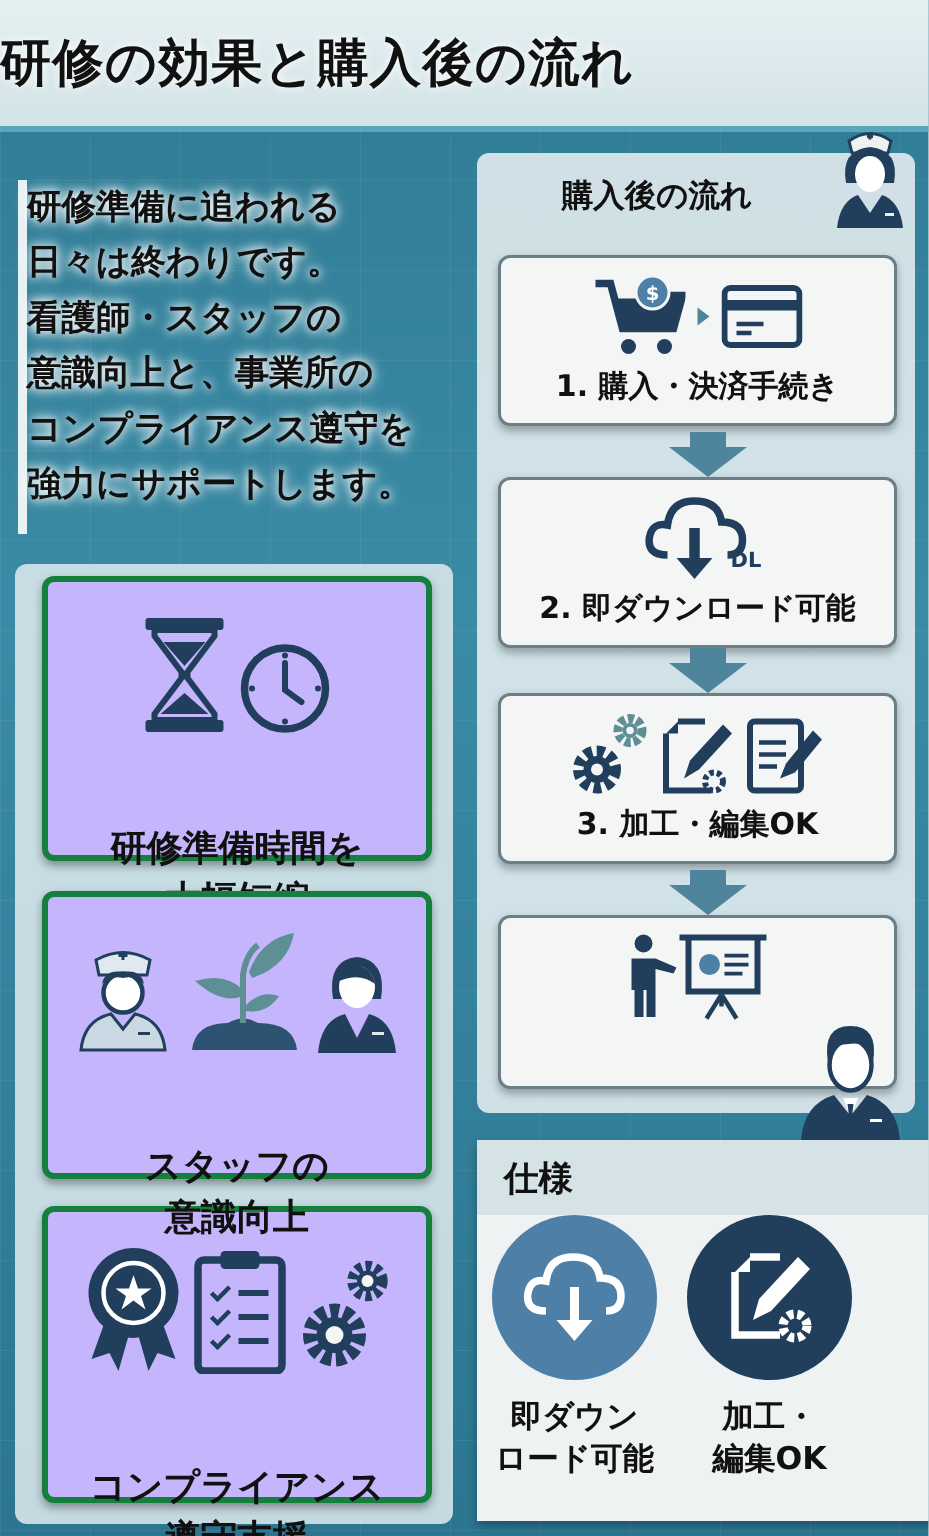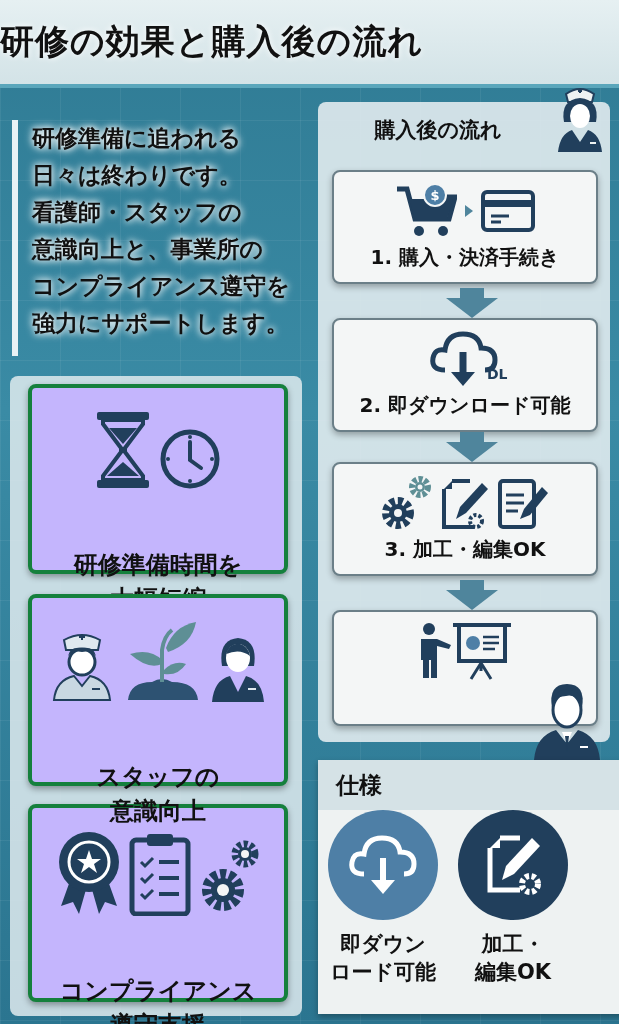--- a/index.html
+++ b/index.html
@@ -23,21 +23,20 @@
     display: flex; align-items: center; justify-content: flex-start;
     border-bottom: 4px solid #5aa6bb;
   }
   .title-bar h1 {
     font-size: 34px; font-weight: bold; color: #111; letter-spacing: 1px;
     text-shadow: 0 0 6px #fff;
   }
   .intro {
     position: absolute; left: 12px; top: 120px; width: 320px; height: 236px;
     border-left: 6px solid #e8f2f5;
-    padding-left: 14px;
   }
   .intro p {
     font-size: 23px; font-weight: bold; line-height: 37px; color: #111;
     text-shadow: 0 0 6px #fff, 0 0 10px #fff;
     white-space: pre-line;
   }
   .left-col {
     position: absolute; left: 10px; top: 376px; width: 292px; height: 640px;
     background: rgba(225,235,238,0.85);
     border-radius: 8px;

